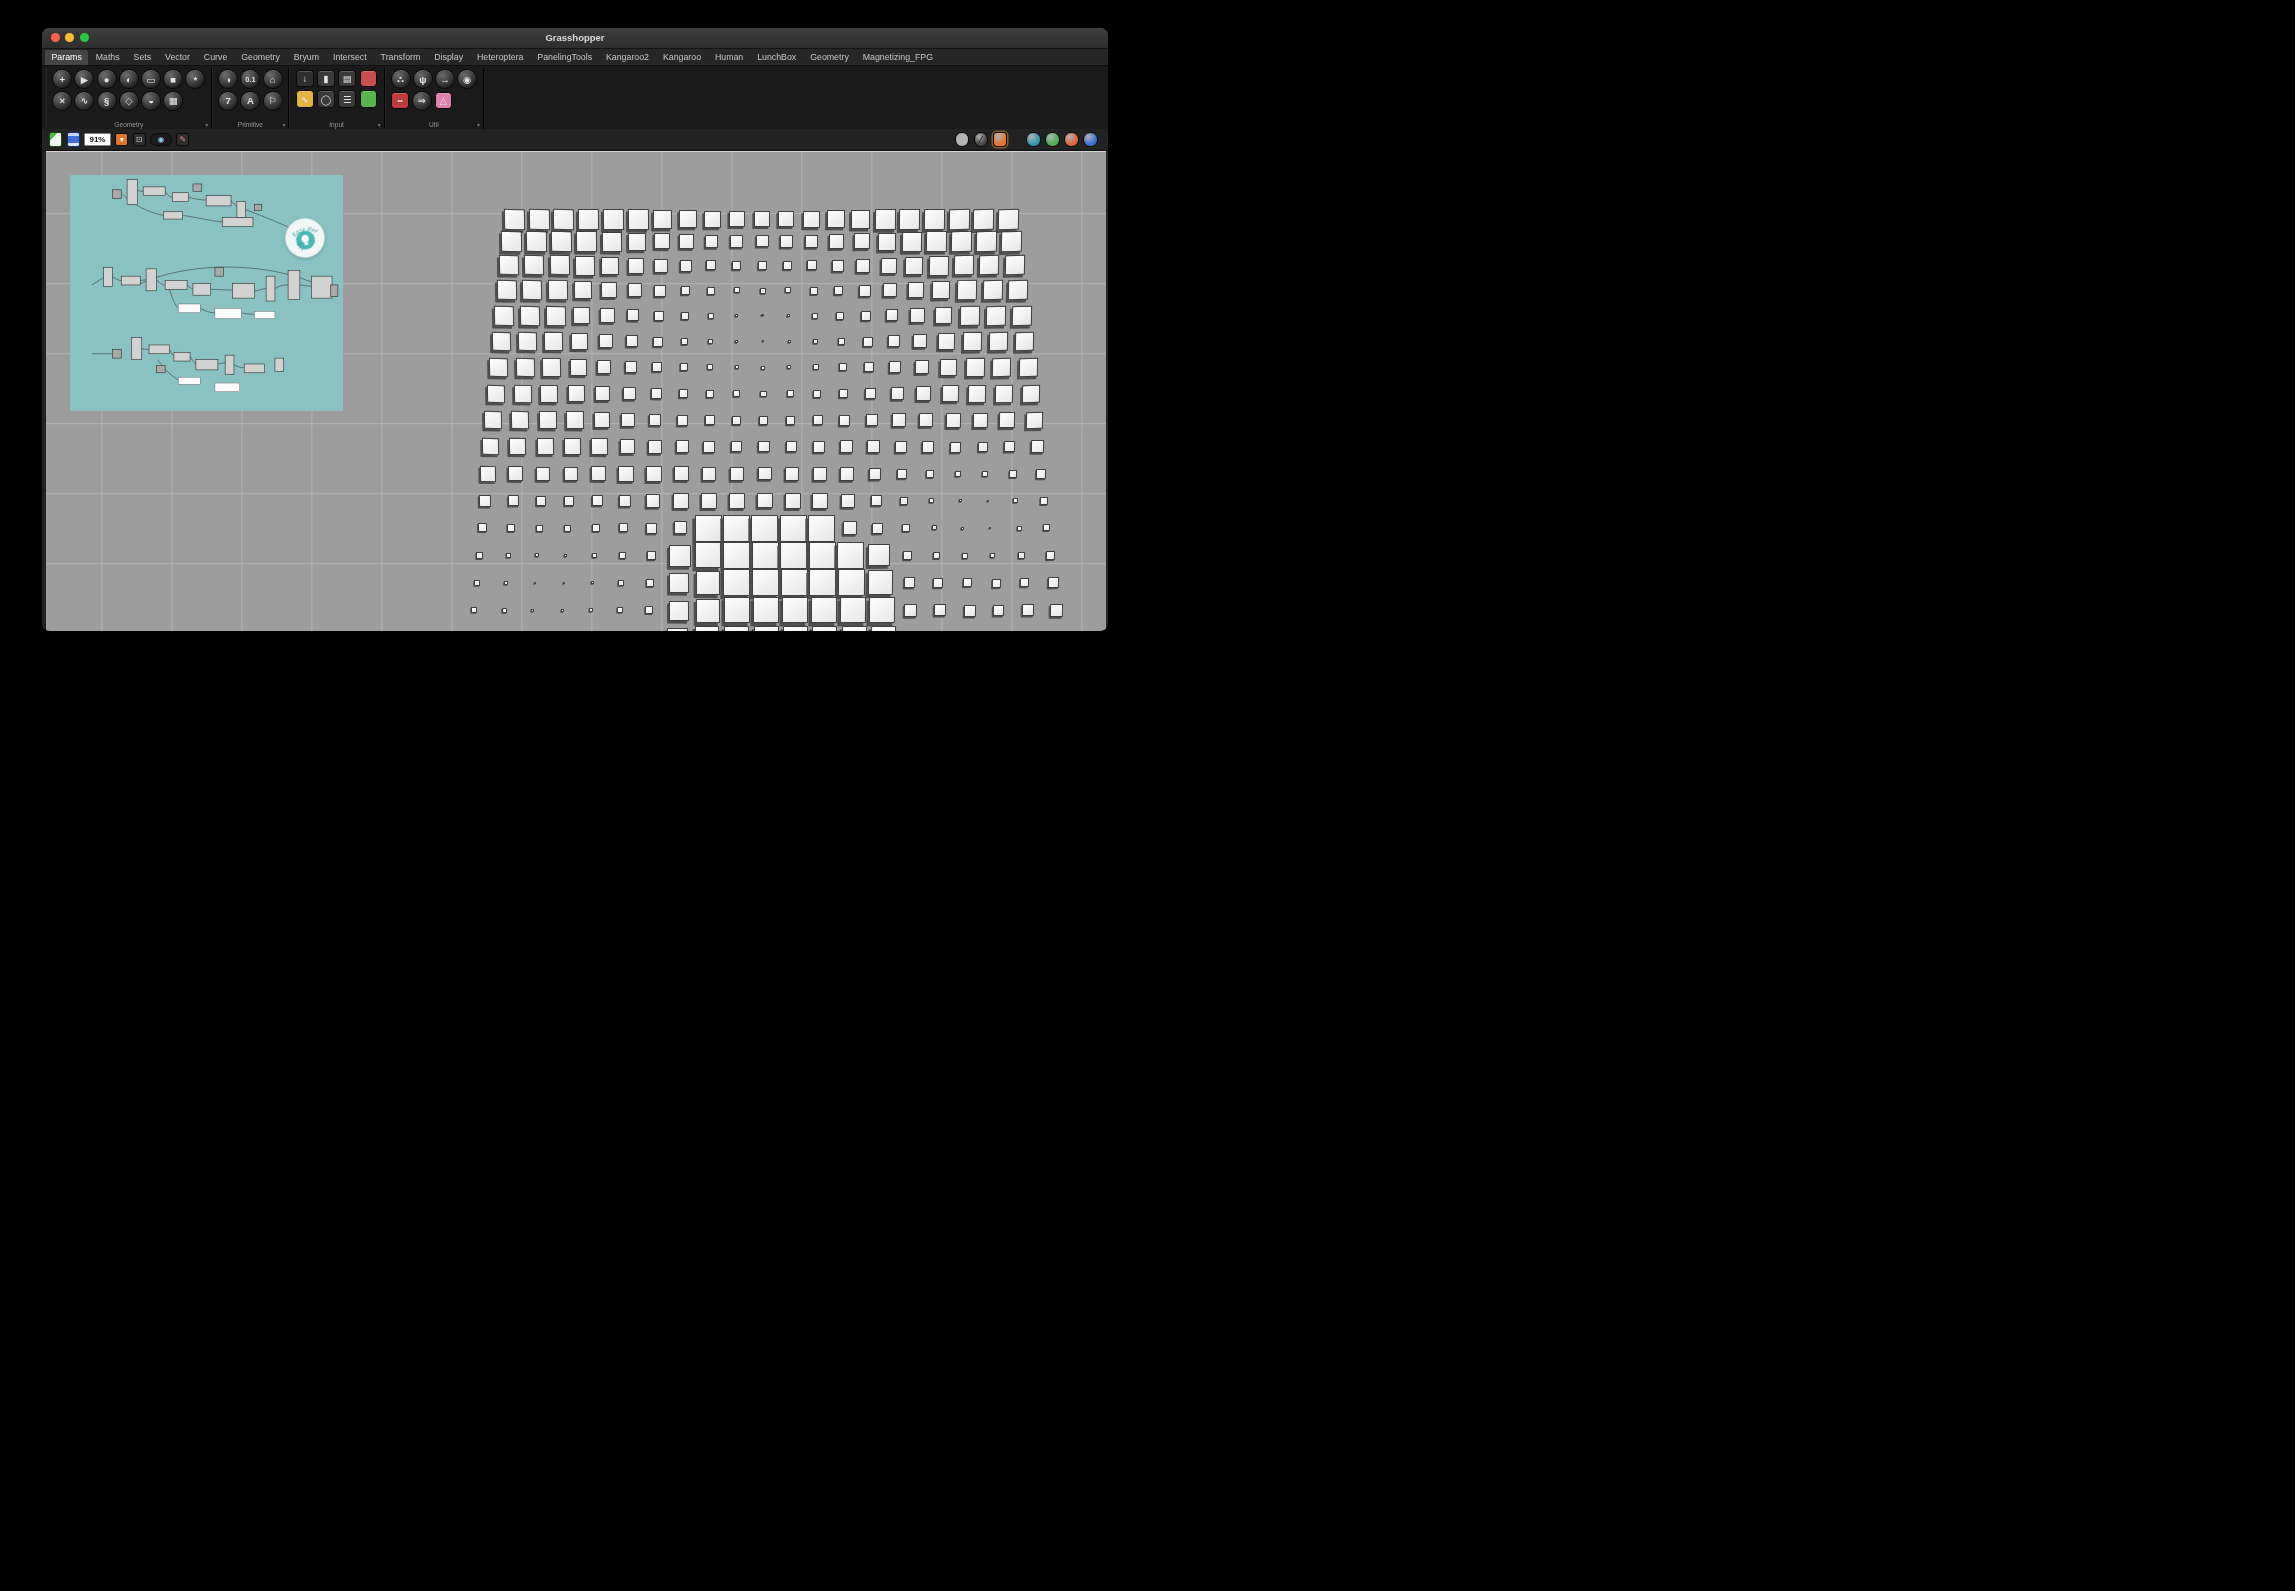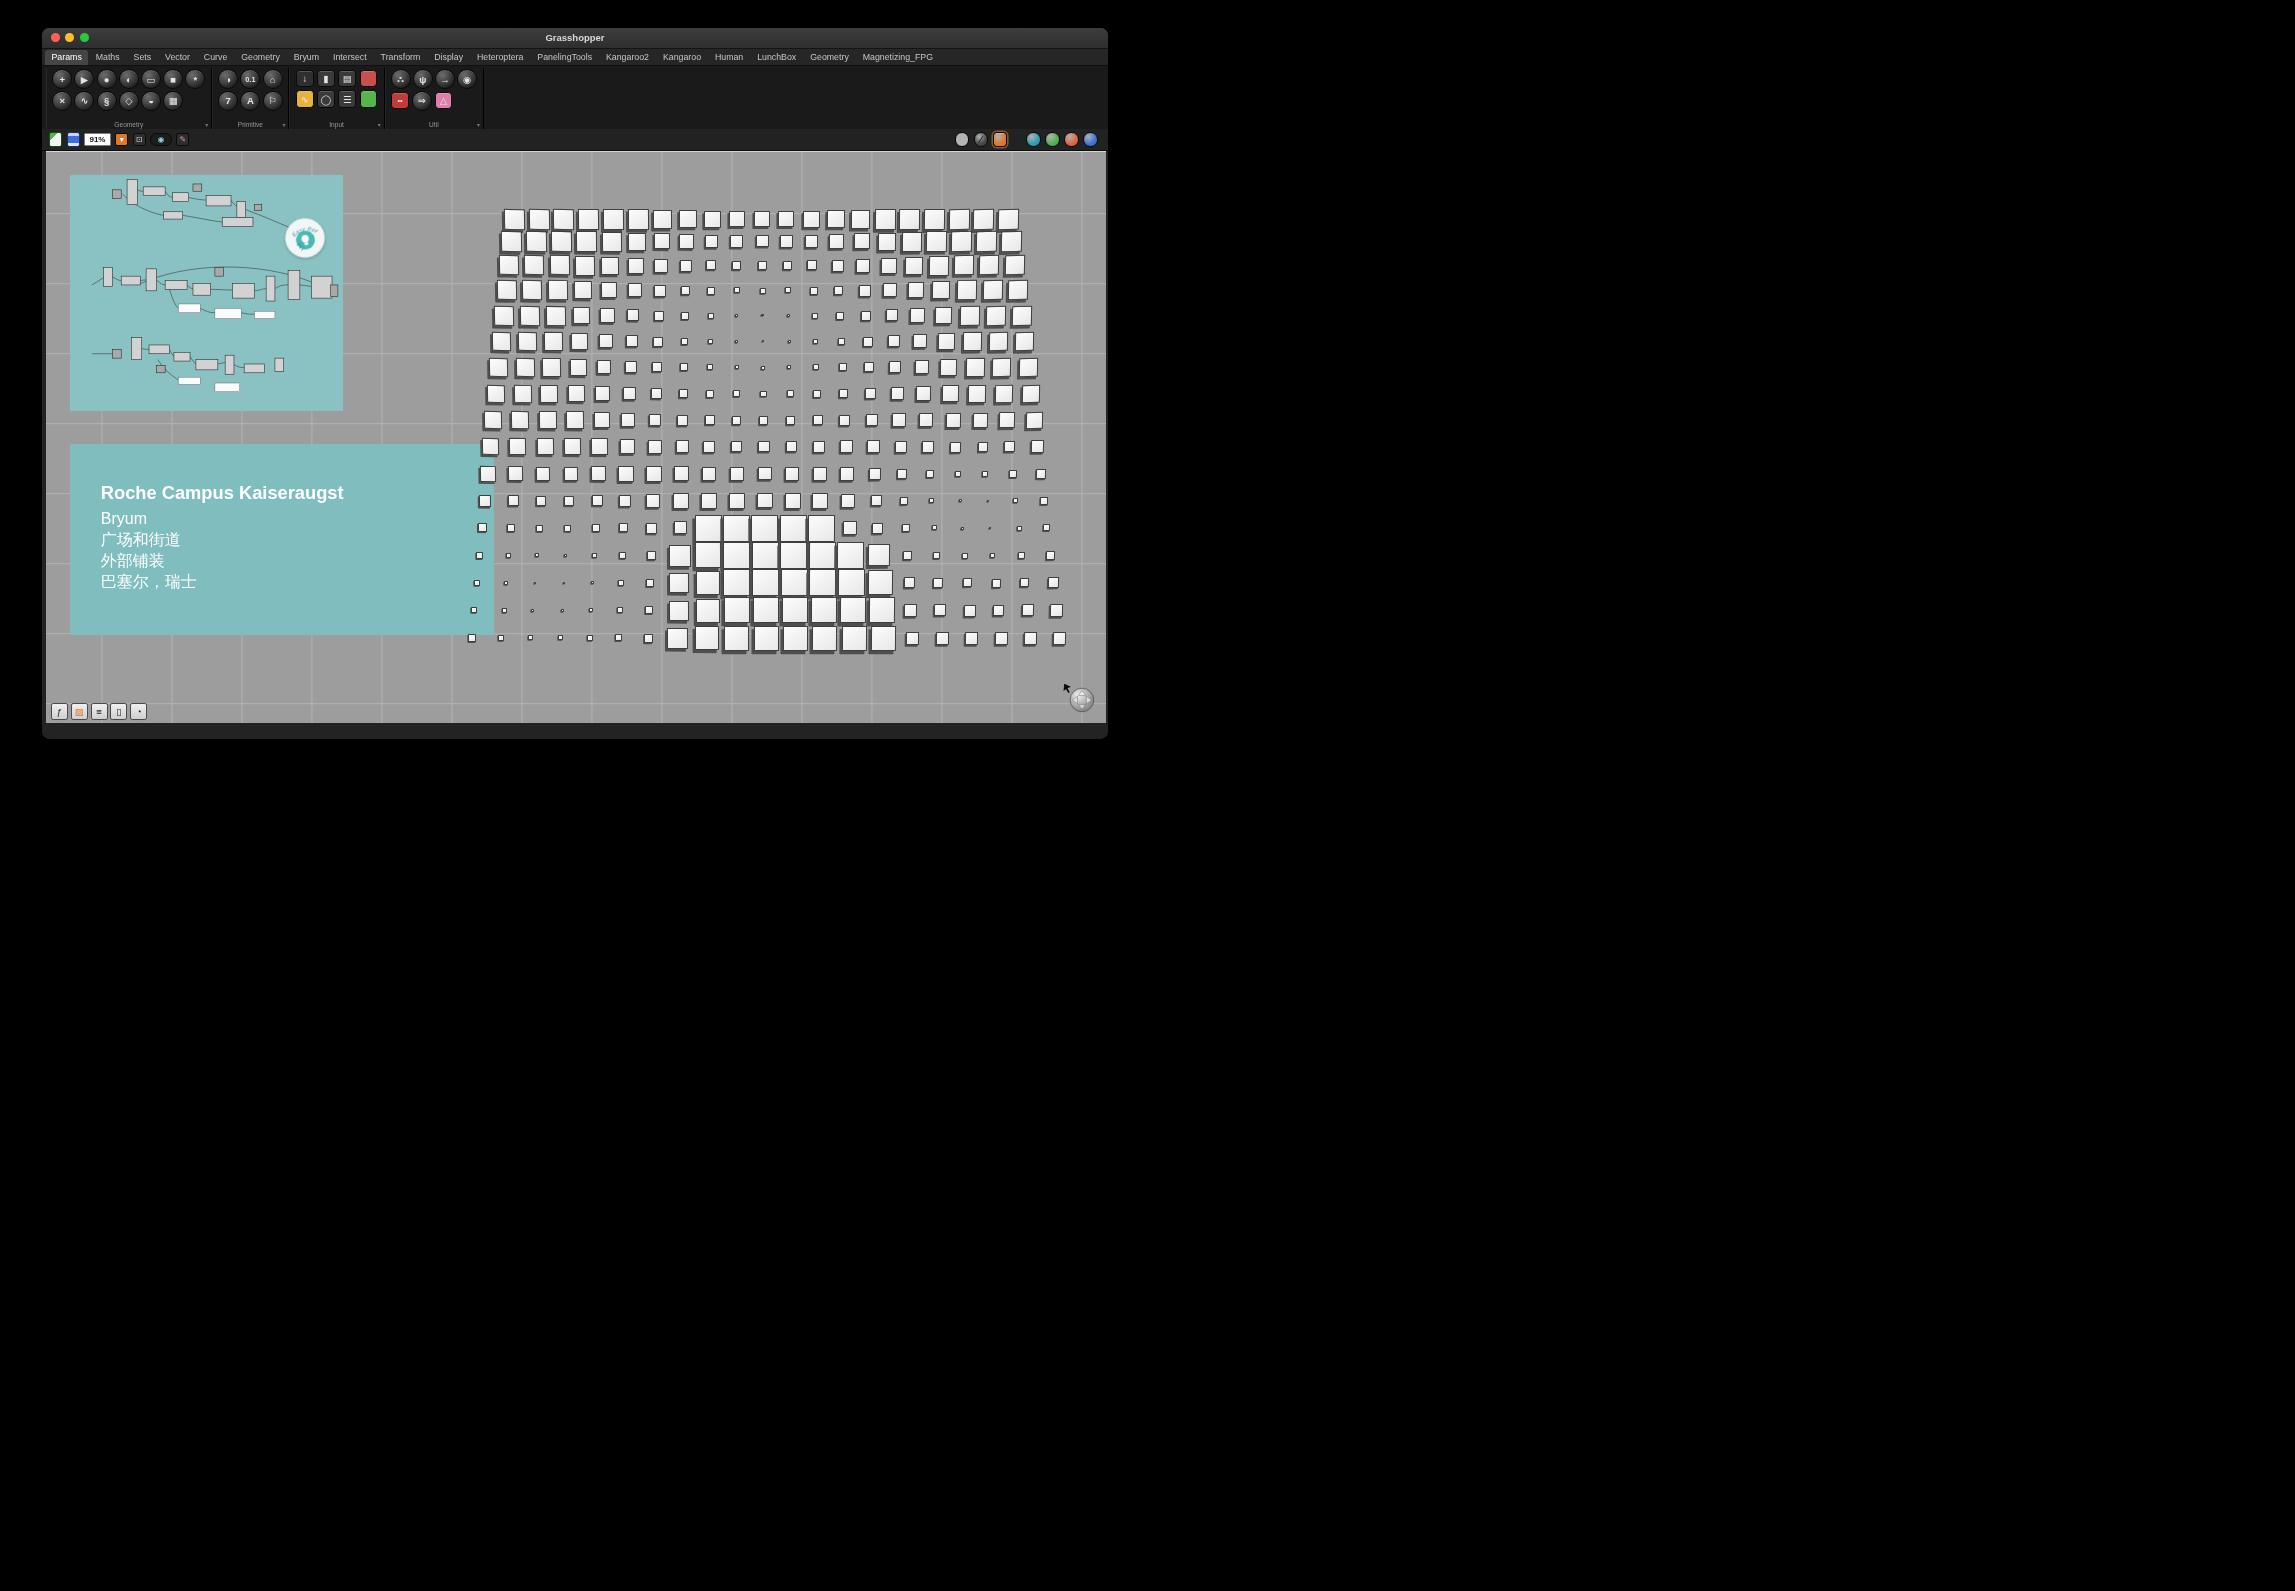--- a/index.html
+++ b/index.html
@@ -1,19 +1,19 @@
 <!DOCTYPE html>
 <html style="--panel-teal: #7fbdbe; --node-teal: #8ac2c3; --canvas-gray: #9d9d9d; --grid-line: #b3b3b3;font-size:11.7px"><head>
 <meta charset="utf-8">
 <style>
   html,body{margin:0;padding:0;background:#000;width:1148px;height:796px;overflow:hidden;
     font-family:"Liberation Sans","DejaVu Sans",sans-serif;-webkit-font-smoothing:antialiased;}
   *{box-sizing:border-box;}
 
-  #window{position:absolute;left:42px;top:28px;width:1066px;height:711px;background:#232323;
+  #window{position:absolute;left:42px;top:28px;width:1066px;height:603px;background:#232323;
     border-radius:7.3px;overflow:hidden;box-shadow:0 0 0 0.7px #000,0 17.6px 51px rgba(0,0,0,.85);}
 
   
   .titlebar{height:20.5px;background:linear-gradient(#3d3d3d,#2e2e2e);display:flex;align-items:center;
     position:relative;border-bottom:0.7px solid #141414;}
   .lights{display:flex;gap:5.9px;margin-left:8.8px;}
   .light{width:8.8px;height:8.8px;border-radius:50%;}
   .light.red{background:#ff5f57;}.light.yellow{background:#febc2e;}.light.green{background:#28c840;}
   .wtitle{position:absolute;left:0;right:0;text-align:center;color:#d9d9d9;font-size:9.5px;font-weight:bold;}
 
@@ -325,29 +325,20 @@
         <rect x="26.5" y="35" width="5" height="4" rx="1" fill="#ffffff"></rect>
         <line x1="18" y1="41" x2="22" y2="38" stroke="#2e7d7d" stroke-width="1.2"></line>
         <line x1="16" y1="36" x2="21" y2="35" stroke="#2e7d7d" stroke-width="1.2"></line>
         <line x1="20" y1="45" x2="24" y2="41" stroke="#2e7d7d" stroke-width="1.2"></line>
         <text font-size="8" font-style="italic" fill="#3aa0a0" font-family="Liberation Sans,sans-serif">
           <textPath href="#arcT" startOffset="22%">Easy Ref</textPath>
         </text>
       </svg>
     </div>
 
-    <div class="text-panel">
-      <div class="title">Roche Campus Kaiseraugst</div>
-      <div id="annotation-lines">
-          <div class="line">Bryum</div>
-          <div class="line">广场和街道</div>
-          <div class="line">外部铺装</div>
-          <div class="line">巴塞尔，瑞士</div>
-        </div>
-    </div>
 
     <div id="panel-grid">
         <div class="pcell" style="left: 458px; top: 57px; width: 21px; height: 21px; transform: rotate(1deg) skewX(2deg); box-shadow: rgb(78, 78, 78) -2.1px 2.8px 0px;"></div>
         <div class="pcell" style="left: 483px; top: 57px; width: 21px; height: 21px; transform: rotate(0.9deg) skewX(1.8deg); box-shadow: rgb(78, 78, 78) -2.1px 2.8px 0px;"></div>
         <div class="pcell" style="left: 507px; top: 57px; width: 21px; height: 21px; transform: rotate(0.8deg) skewX(1.6deg); box-shadow: rgb(78, 78, 78) -2.1px 2.8px 0px;"></div>
         <div class="pcell" style="left: 532px; top: 57px; width: 21px; height: 21px; transform: rotate(0.7deg) skewX(1.4deg); box-shadow: rgb(78, 78, 78) -2.1px 2.8px 0px;"></div>
         <div class="pcell" style="left: 557px; top: 57px; width: 21px; height: 21px; transform: rotate(0.6deg) skewX(1.2deg); box-shadow: rgb(78, 78, 78) -2.1px 2.8px 0px;"></div>
         <div class="pcell" style="left: 582px; top: 57px; width: 21px; height: 21px; transform: rotate(0.5deg) skewX(1deg); box-shadow: rgb(78, 78, 78) -2px 2.7px 0px;"></div>
         <div class="pcell" style="left: 607px; top: 58px; width: 19px; height: 19px; transform: rotate(0.4deg) skewX(0.8deg); box-shadow: rgb(78, 78, 78) -1.9px 2.5px 0px;"></div>
         <div class="pcell" style="left: 633px; top: 58px; width: 18px; height: 18px; transform: rotate(0.3deg) skewX(0.6deg); box-shadow: rgb(78, 78, 78) -1.8px 2.3px 0px;"></div>

